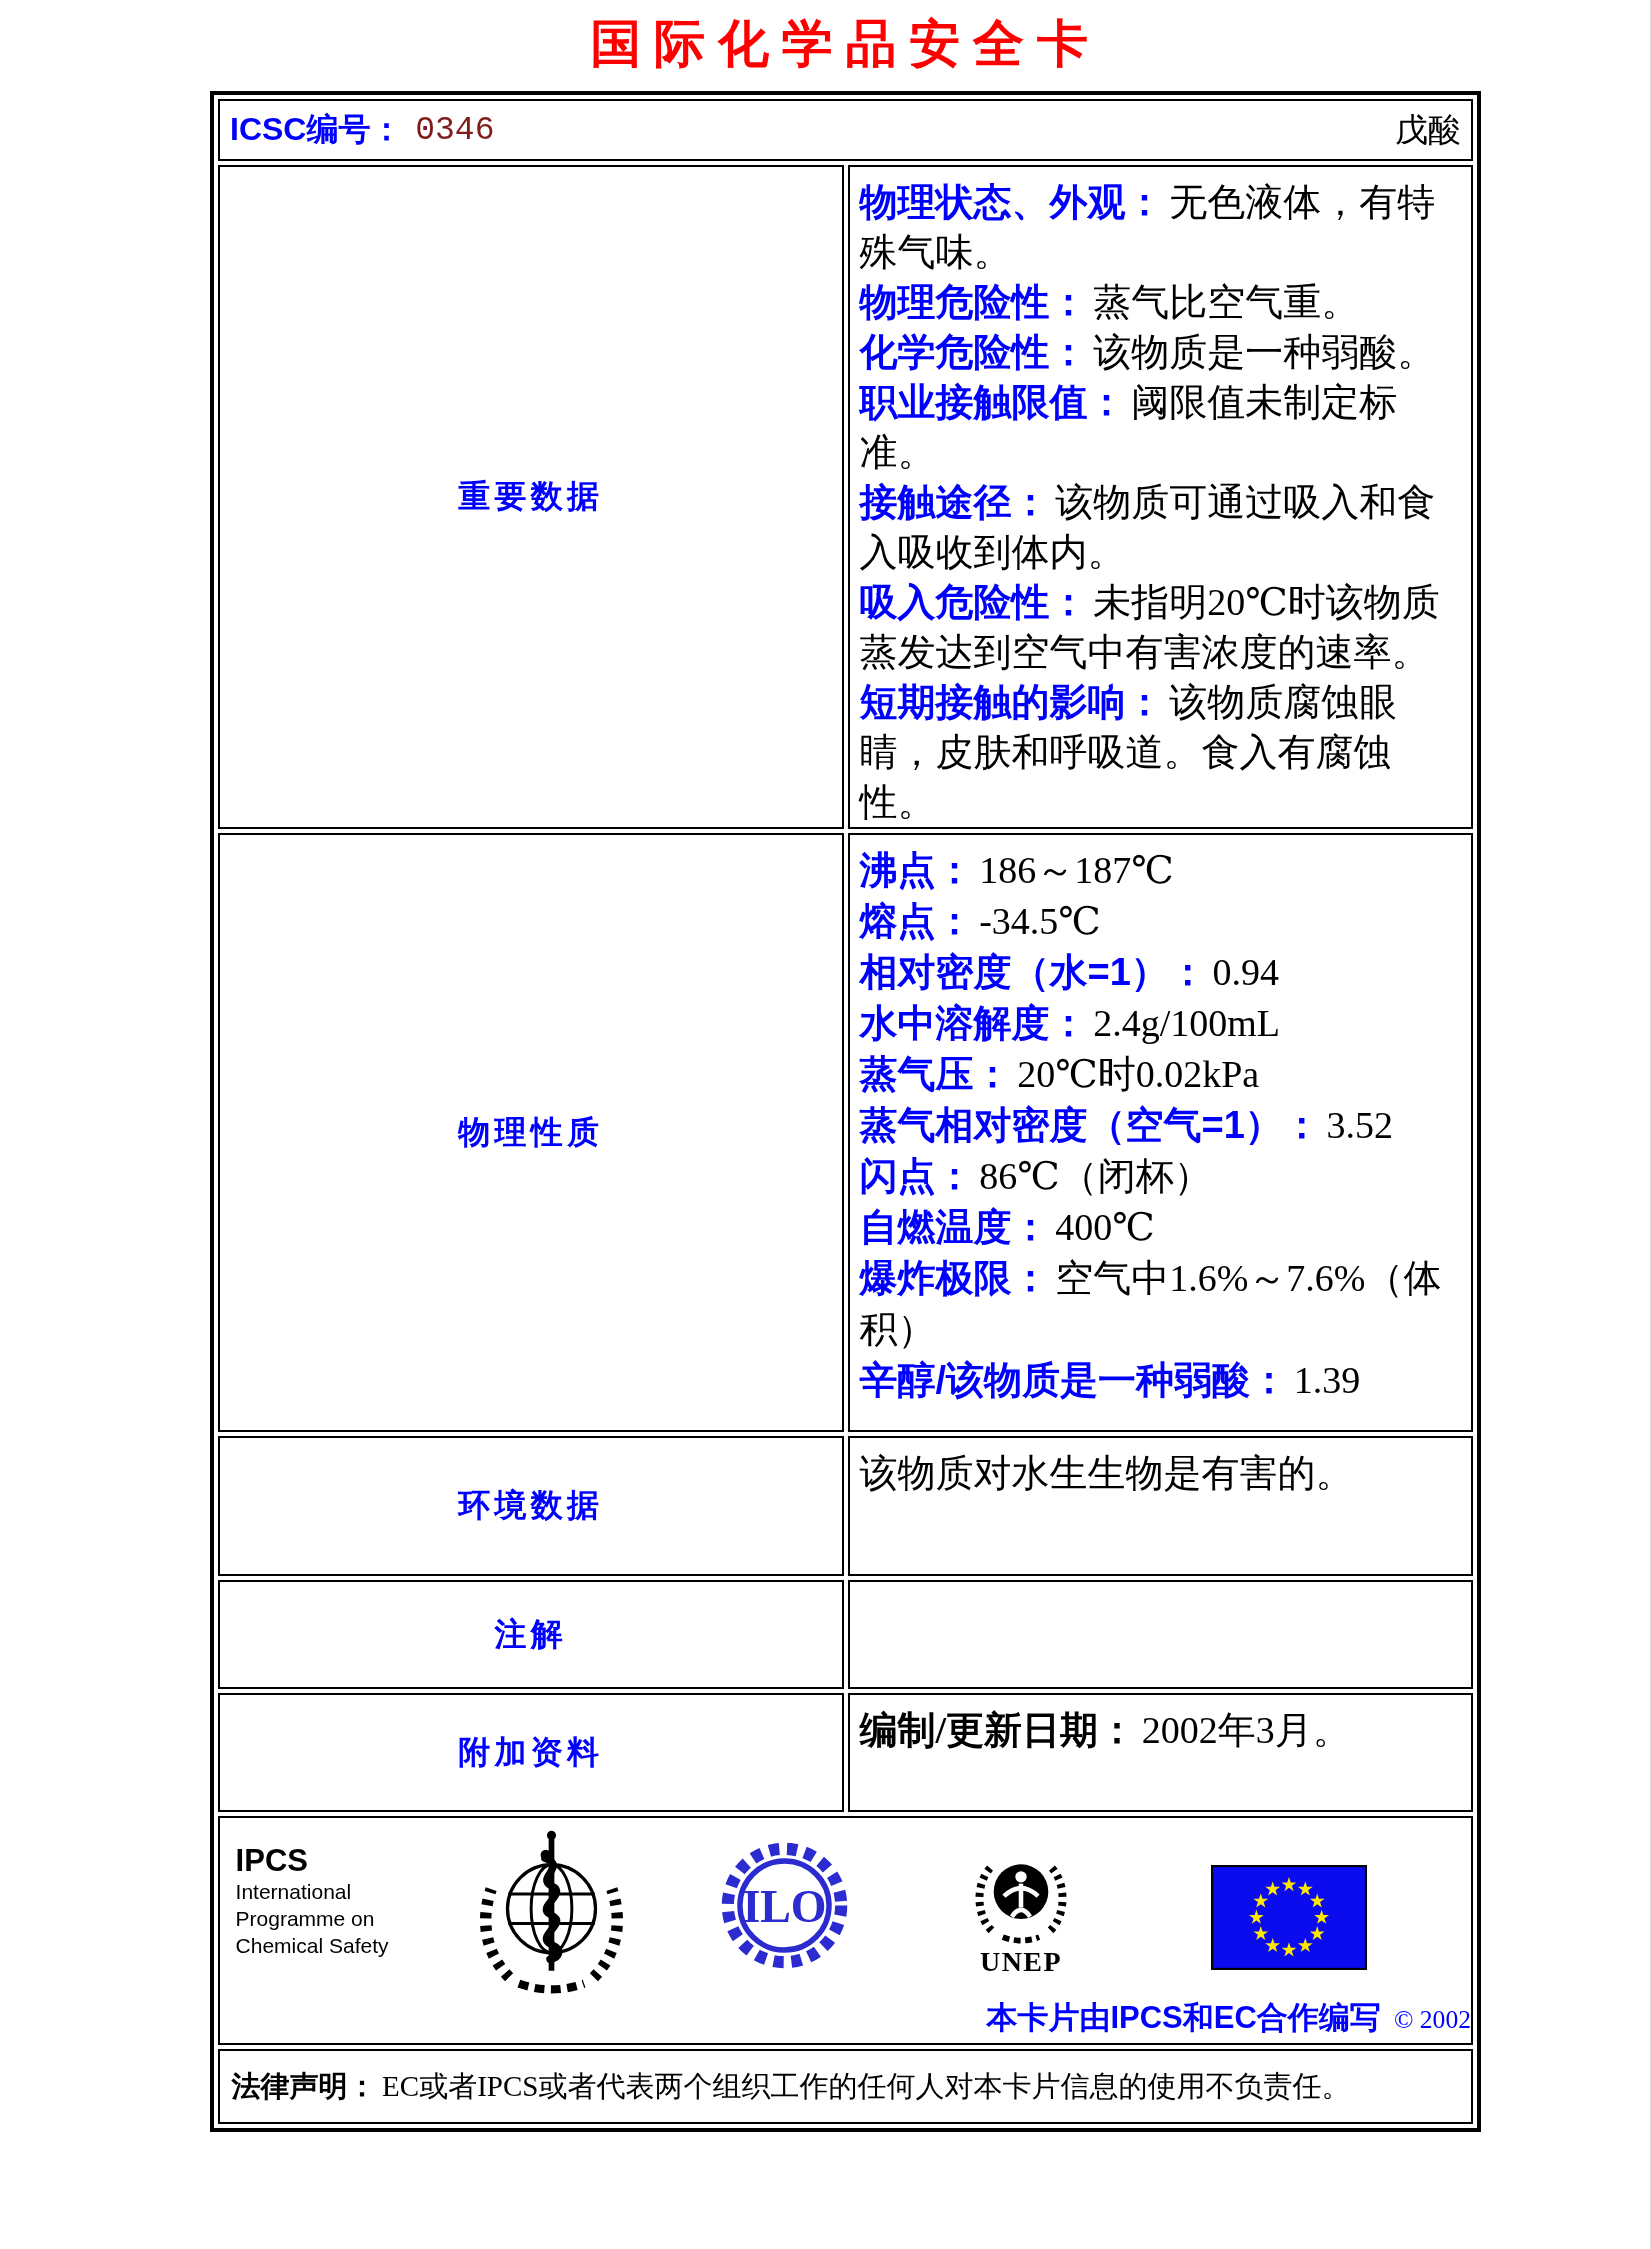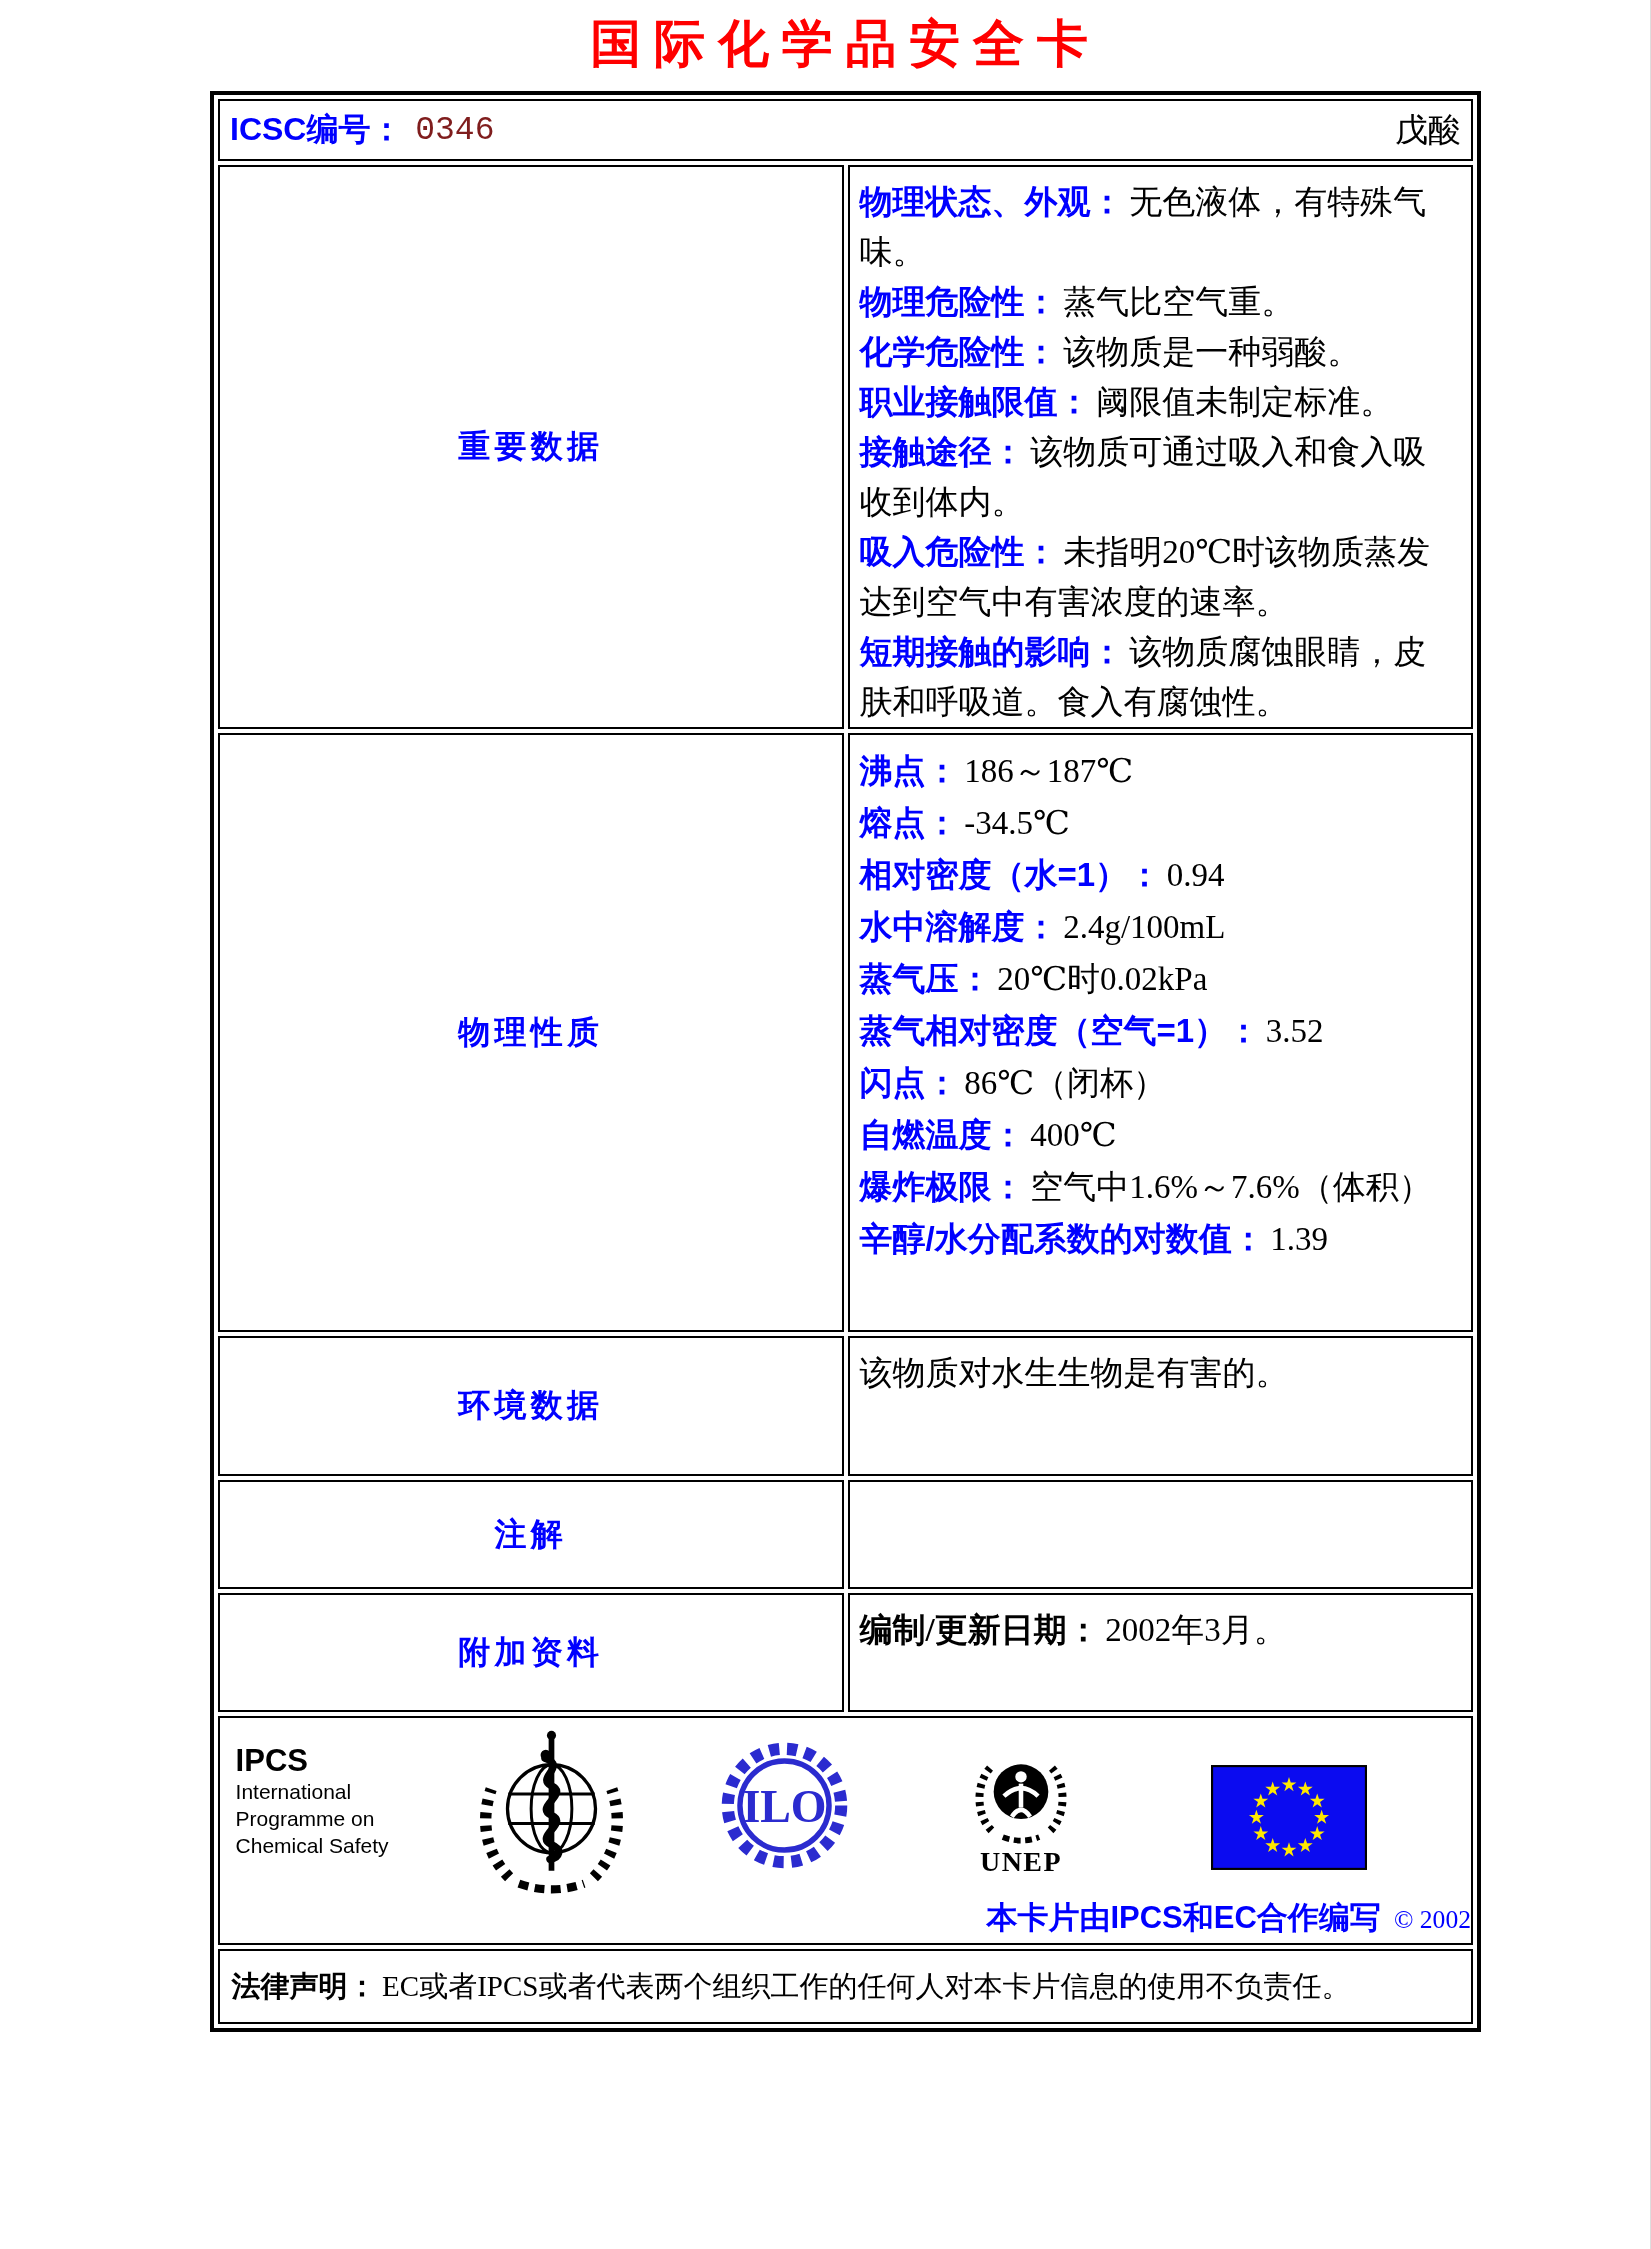--- a/index.html
+++ b/index.html
@@ -12,21 +12,21 @@
              border:4.3px solid #000;border-collapse:separate;border-spacing:4.3px;table-layout:fixed;}
   td.cell{border:2.8px solid #000;vertical-align:top;padding:0;background:#fff;}
   td.label-cell{width:160px;vertical-align:middle;text-align:center;
                 color:#0000ff;font-weight:bold;font-size:32px;letter-spacing:4.3px;}
   td.header-cell{height:58px;vertical-align:middle;padding:0 10px;}
   .header-flex{display:flex;align-items:center;}
   .hdr-key{color:#0000ff;font-weight:bold;font-size:32px;white-space:nowrap;}
   .hdr-num{font-family:"Liberation Mono","DejaVu Sans Mono",monospace;font-size:33px;color:#7f1d1d;margin-left:12.8px;}
   .hdr-name{margin-left:auto;font-family:"Liberation Serif","DejaVu Serif",serif;font-size:33px;color:#000;}
   td.content-cell{padding:10px 12.8px 0 10px;}
-  .line{margin:0;line-height:50px;font-size:33px;}
+  .line{margin:0;line-height:50px;font-size:38px;}
   .phys .line{line-height:51px;}
   .k{color:#0000ff;font-weight:bold;}
   .v{color:#000;font-weight:normal;font-family:"Liberation Serif","DejaVu Serif",serif;margin-left:5.7px;}
   .k-black{color:#000;font-weight:bold;font-family:"Liberation Serif","DejaVu Serif",serif;}
   .h-important{height:494px;}
   .h-phys{height:595px;}
   .h-env{height:136px;}
   .h-notes{height:105px;}
   .h-addl{height:115px;}
   td.logos-cell{position:relative;height:193px;padding:16px;}
@@ -85,21 +85,21 @@
       <td class="cell content-cell phys">
         <p class="line"><span class="k">沸点：</span><span class="v">186～187℃</span></p>
         <p class="line"><span class="k">熔点：</span><span class="v">-34.5℃</span></p>
         <p class="line"><span class="k">相对密度（水=1）：</span><span class="v">0.94</span></p>
         <p class="line"><span class="k">水中溶解度：</span><span class="v">2.4g/100mL</span></p>
         <p class="line"><span class="k">蒸气压：</span><span class="v">20℃时0.02kPa</span></p>
         <p class="line"><span class="k">蒸气相对密度（空气=1）：</span><span class="v">3.52</span></p>
         <p class="line"><span class="k">闪点：</span><span class="v">86℃（闭杯）</span></p>
         <p class="line"><span class="k">自燃温度：</span><span class="v">400℃</span></p>
         <p class="line"><span class="k">爆炸极限：</span><span class="v">空气中1.6%～7.6%（体积）</span></p>
-        <p class="line"><span class="k">辛醇/水分配系数的对数值：</span><span class="v">1.39</span></p>
+        <p class="line"><span class="k">辛醇/该物质是一种弱酸：</span><span class="v">1.39</span></p>
       </td>
     </tr>
 
     <tr>
       <td class="cell label-cell h-env">环境数据</td>
       <td class="cell content-cell">
         <p class="line"><span class="v" style="margin-left:0;">该物质对水生生物是有害的。</span></p>
       </td>
     </tr>
 

